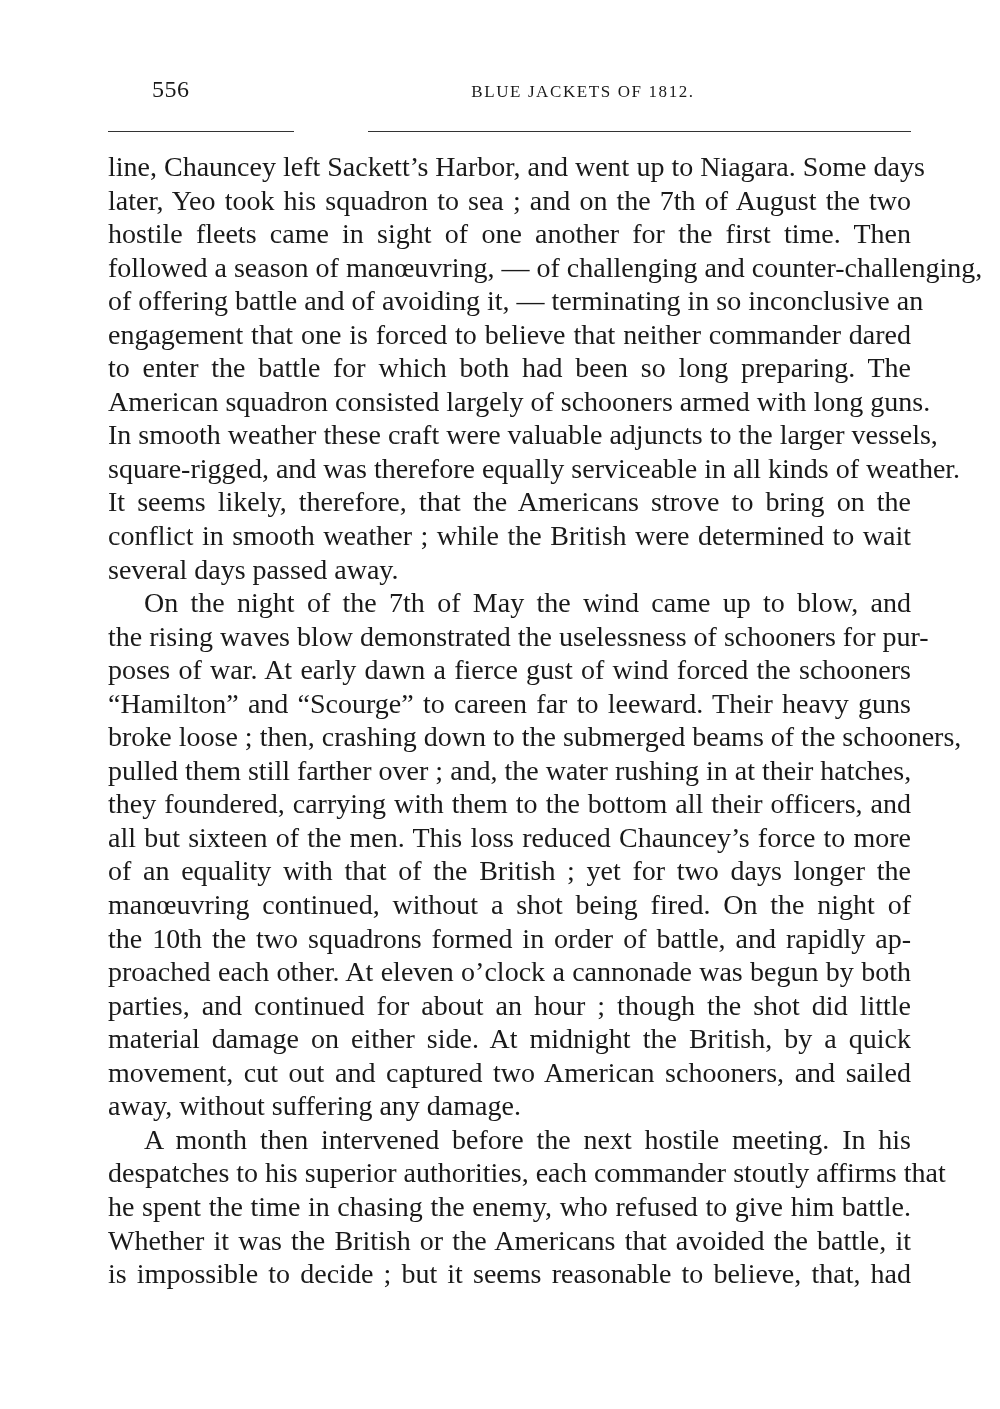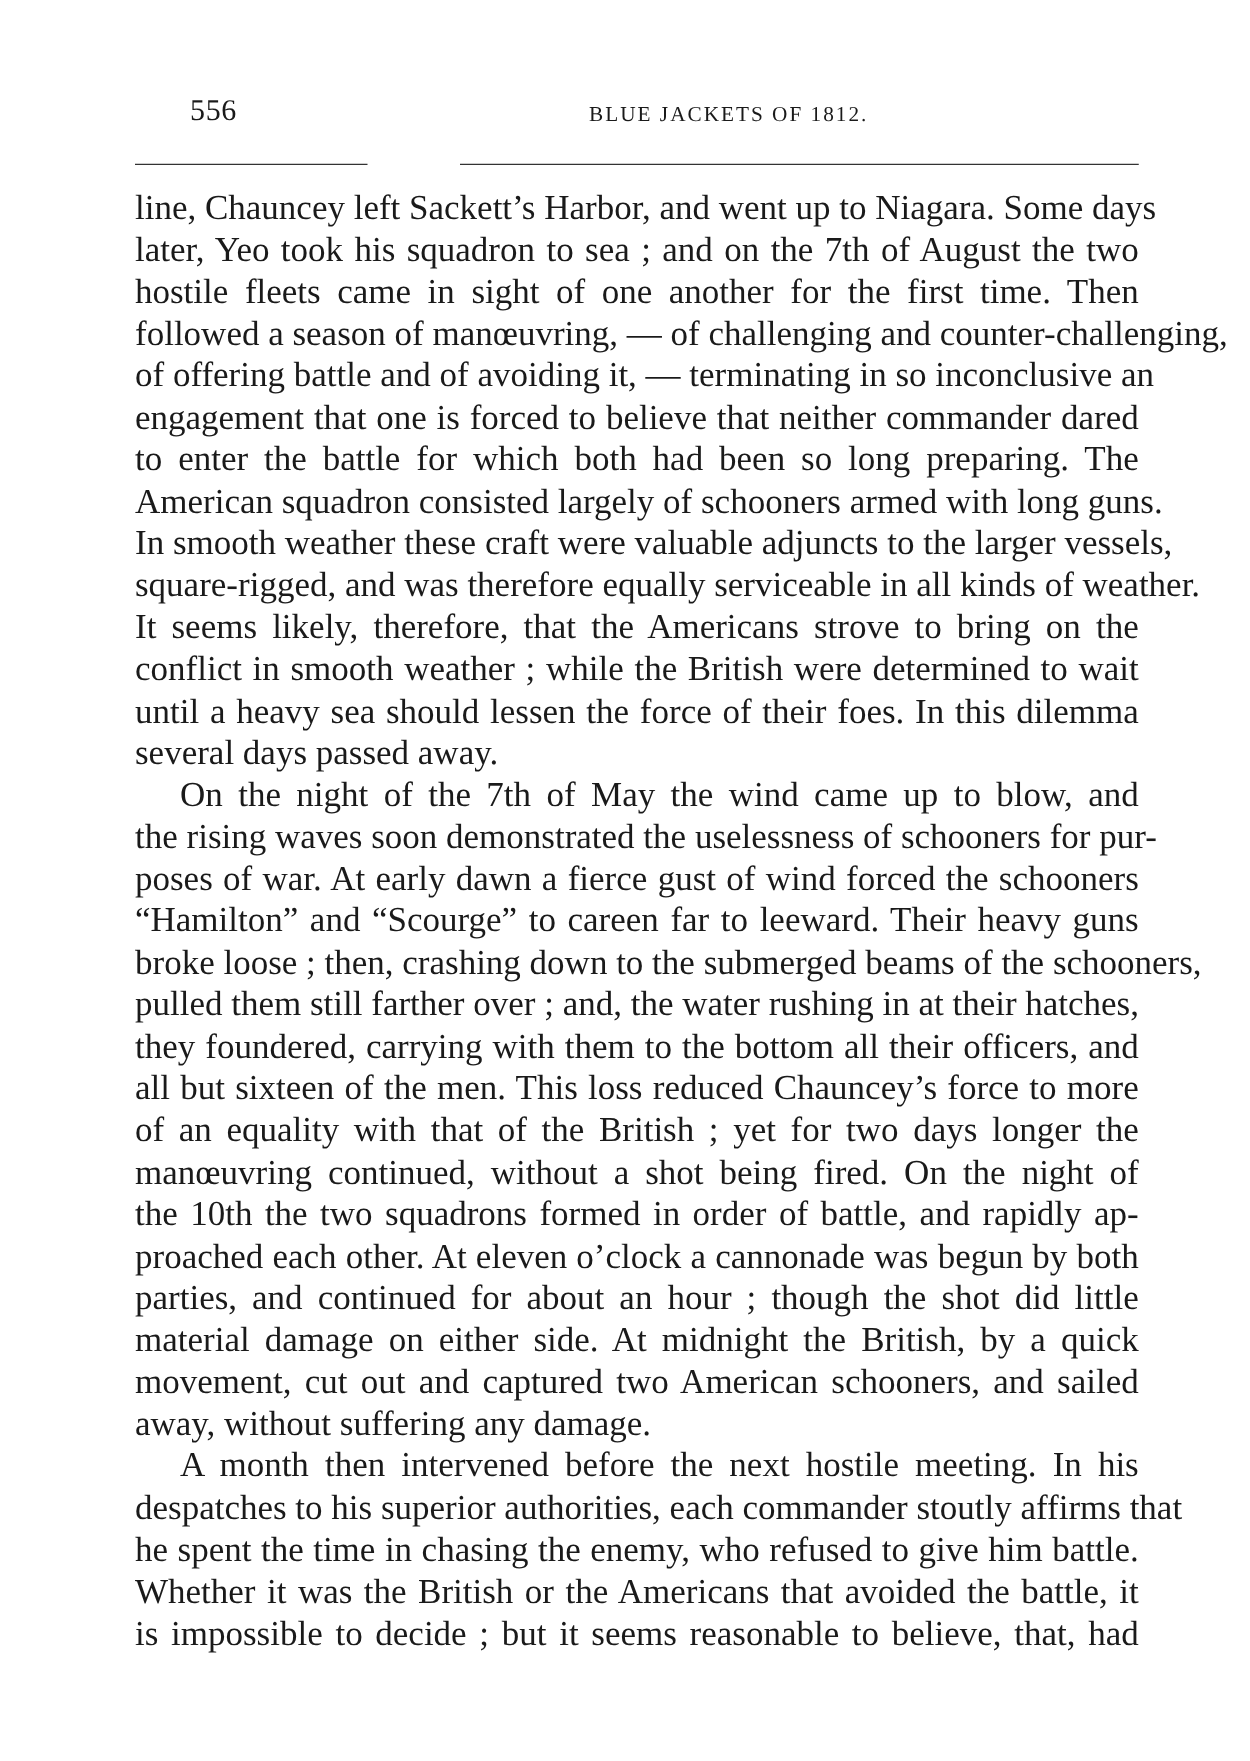--- a/index.html
+++ b/index.html
@@ -110,27 +110,26 @@
       <span class="line">hostile fleets came in sight of one another for the first time.  Then</span>
       <span class="line">followed a season of manœuvring, — of challenging and counter-challenging,</span>
       <span class="line">of offering battle and of avoiding it, — terminating in so inconclusive an</span>
       <span class="line">engagement that one is forced to believe that neither commander dared</span>
       <span class="line">to enter the battle for which both had been so long preparing.  The</span>
       <span class="line">American squadron consisted largely of schooners armed with long guns.</span>
       <span class="line">In smooth weather these craft were valuable adjuncts to the larger vessels,</span>
       <span class="line">square-rigged, and was therefore equally serviceable in all kinds of weather.</span>
       <span class="line">It seems likely, therefore, that the Americans strove to bring on the</span>
       <span class="line">conflict in smooth weather ; while the British were determined to wait</span>
-      <span class="line">until a heavy sea should lessen the force of their foes.  In this dilemma</span>
       <span class="line last">several days passed away.</span>
     </div>
 
     <div class="para">
       <span class="line indent">On the night of the 7th of May the wind came up to blow, and</span>
-      <span class="line">the rising waves soon demonstrated the uselessness of schooners for pur-</span>
+      <span class="line">the rising waves blow demonstrated the uselessness of schooners for pur-</span>
       <span class="line">poses of war.  At early dawn a fierce gust of wind forced the schooners</span>
       <span class="line">“Hamilton” and “Scourge” to careen far to leeward.  Their heavy guns</span>
       <span class="line">broke loose ; then, crashing down to the submerged beams of the schooners,</span>
       <span class="line">pulled them still farther over ; and, the water rushing in at their hatches,</span>
       <span class="line">they foundered, carrying with them to the bottom all their officers, and</span>
       <span class="line">all but sixteen of the men.  This loss reduced Chauncey’s force to more</span>
       <span class="line">of an equality with that of the British ; yet for two days longer the</span>
       <span class="line">manœuvring continued, without a shot being fired.  On the night of</span>
       <span class="line">the 10th the two squadrons formed in order of battle, and rapidly ap-</span>
       <span class="line">proached each other.  At eleven o’clock a cannonade was begun by both</span>

